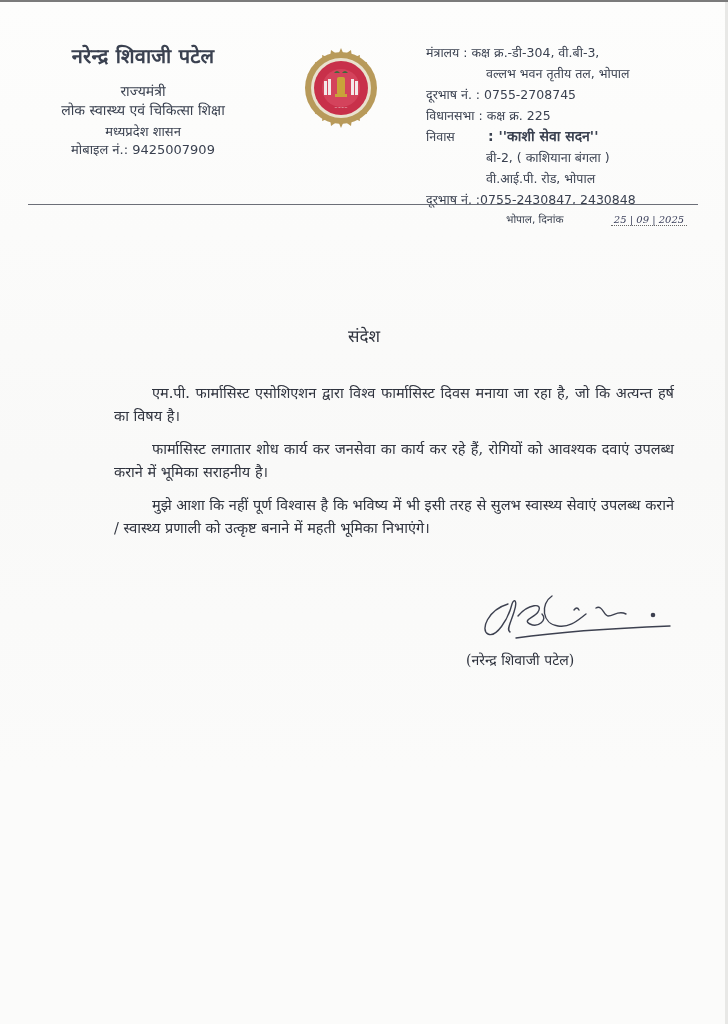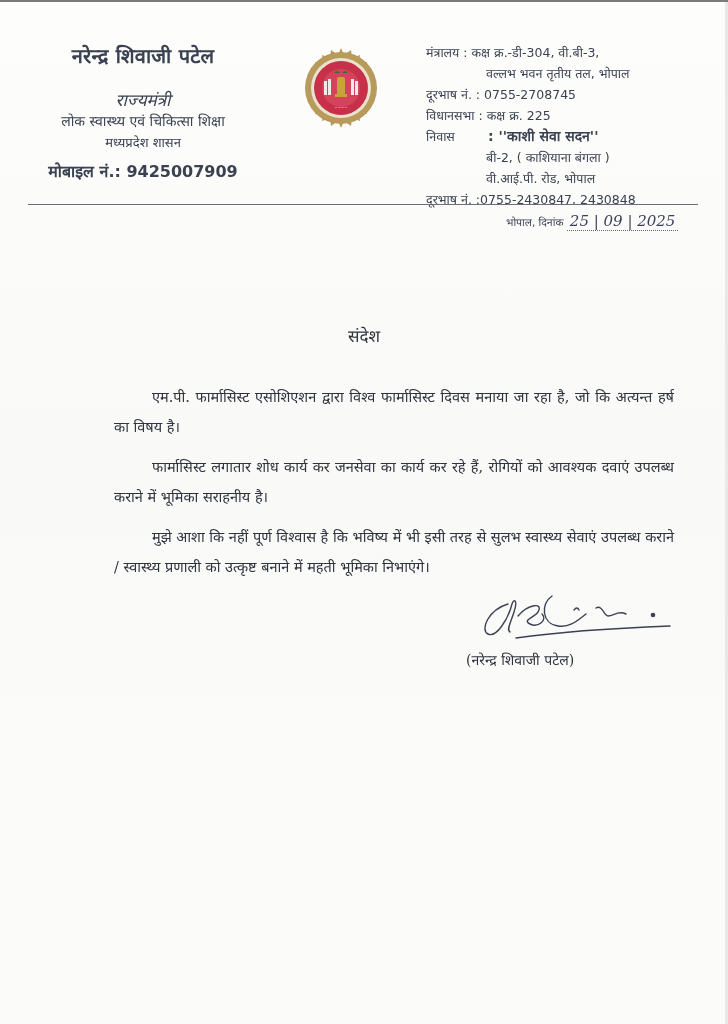--- a/index.html
+++ b/index.html
@@ -20,24 +20,24 @@
     position: absolute; right: 0; top: 0; width: 3px; height: 1024px;
     background: #e8e8e6;
   }
   
   .lh-left {
     position: absolute; left: 28px; top: 40px; width: 230px;
     text-align: center; color: #3a4150;
     font-family: "DejaVu Sans", sans-serif;
   }
   .lh-name { font-size: 20px; font-weight: 600; letter-spacing: 0.2px; }
-  .lh-title { font-size: 17px; margin-top: 19px; font-style: italic; }
+  .lh-title { font-size: 14px; margin-top: 12px; }
   .lh-dept { font-size: 14px; margin-top: 0; }
   .lh-gov { font-size: 13px; margin-top: 3px; }
-  .lh-mobile { font-size: 16px; margin-top: 9px; font-weight: 700; }
+  .lh-mobile { font-size: 13px; font-weight: 400; }
 
   
   .emblem {
     position: absolute; left: 300px; top: 45px; width: 82px; height: 82px;
   }
 
   
   .lh-right {
     position: absolute; left: 426px; top: 40px; width: 280px;
     font-family: "DejaVu Sans", sans-serif;
@@ -63,32 +63,33 @@
     color: #3a3f5a; font-size: 13px; border-bottom: 1px dotted #666;
     padding: 0 4px; position: relative; top: -3px;
   }
   .dateline {
     position: absolute; left: 506px; top: 210px;
     font-family: "DejaVu Sans", sans-serif; font-size: 10.5px; color: #3a4150;
     white-space: nowrap;
   }
   .dateline .hand {
     font-family: "DejaVu Serif", serif; font-style: italic;
-    color: #3a3f5a; font-size: 15px; border-bottom: 1px dotted #666;
+    color: #3a3f5a; font-size: 10px; border-bottom: 1px dotted #666;
     padding: 0 3px;
+    margin-left: 44px;
   }
 
   .subject {
     position: absolute; left: 0; width: 728px; top: 322px; text-align: center;
     font-size: 17px; color: #2f333e;
   }
 
   .body-text {
     position: absolute; left: 114px; width: 560px; top: 380px;
-    font-size: 14.5px; line-height: 30px; color: #2f333e;
+    font-size: 14.5px; line-height: 23px; color: #2f333e;
     text-align: justify;
   }
   .body-text p { margin: 0 0 10px 0; text-indent: 38px; }
 
   .signature {
     position: absolute; left: 478px; top: 588px; width: 200px; height: 56px;
   }
   .sign-name {
     position: absolute; left: 466px; top: 648px;
     font-size: 14px; color: #2f333e; white-space: nowrap;

